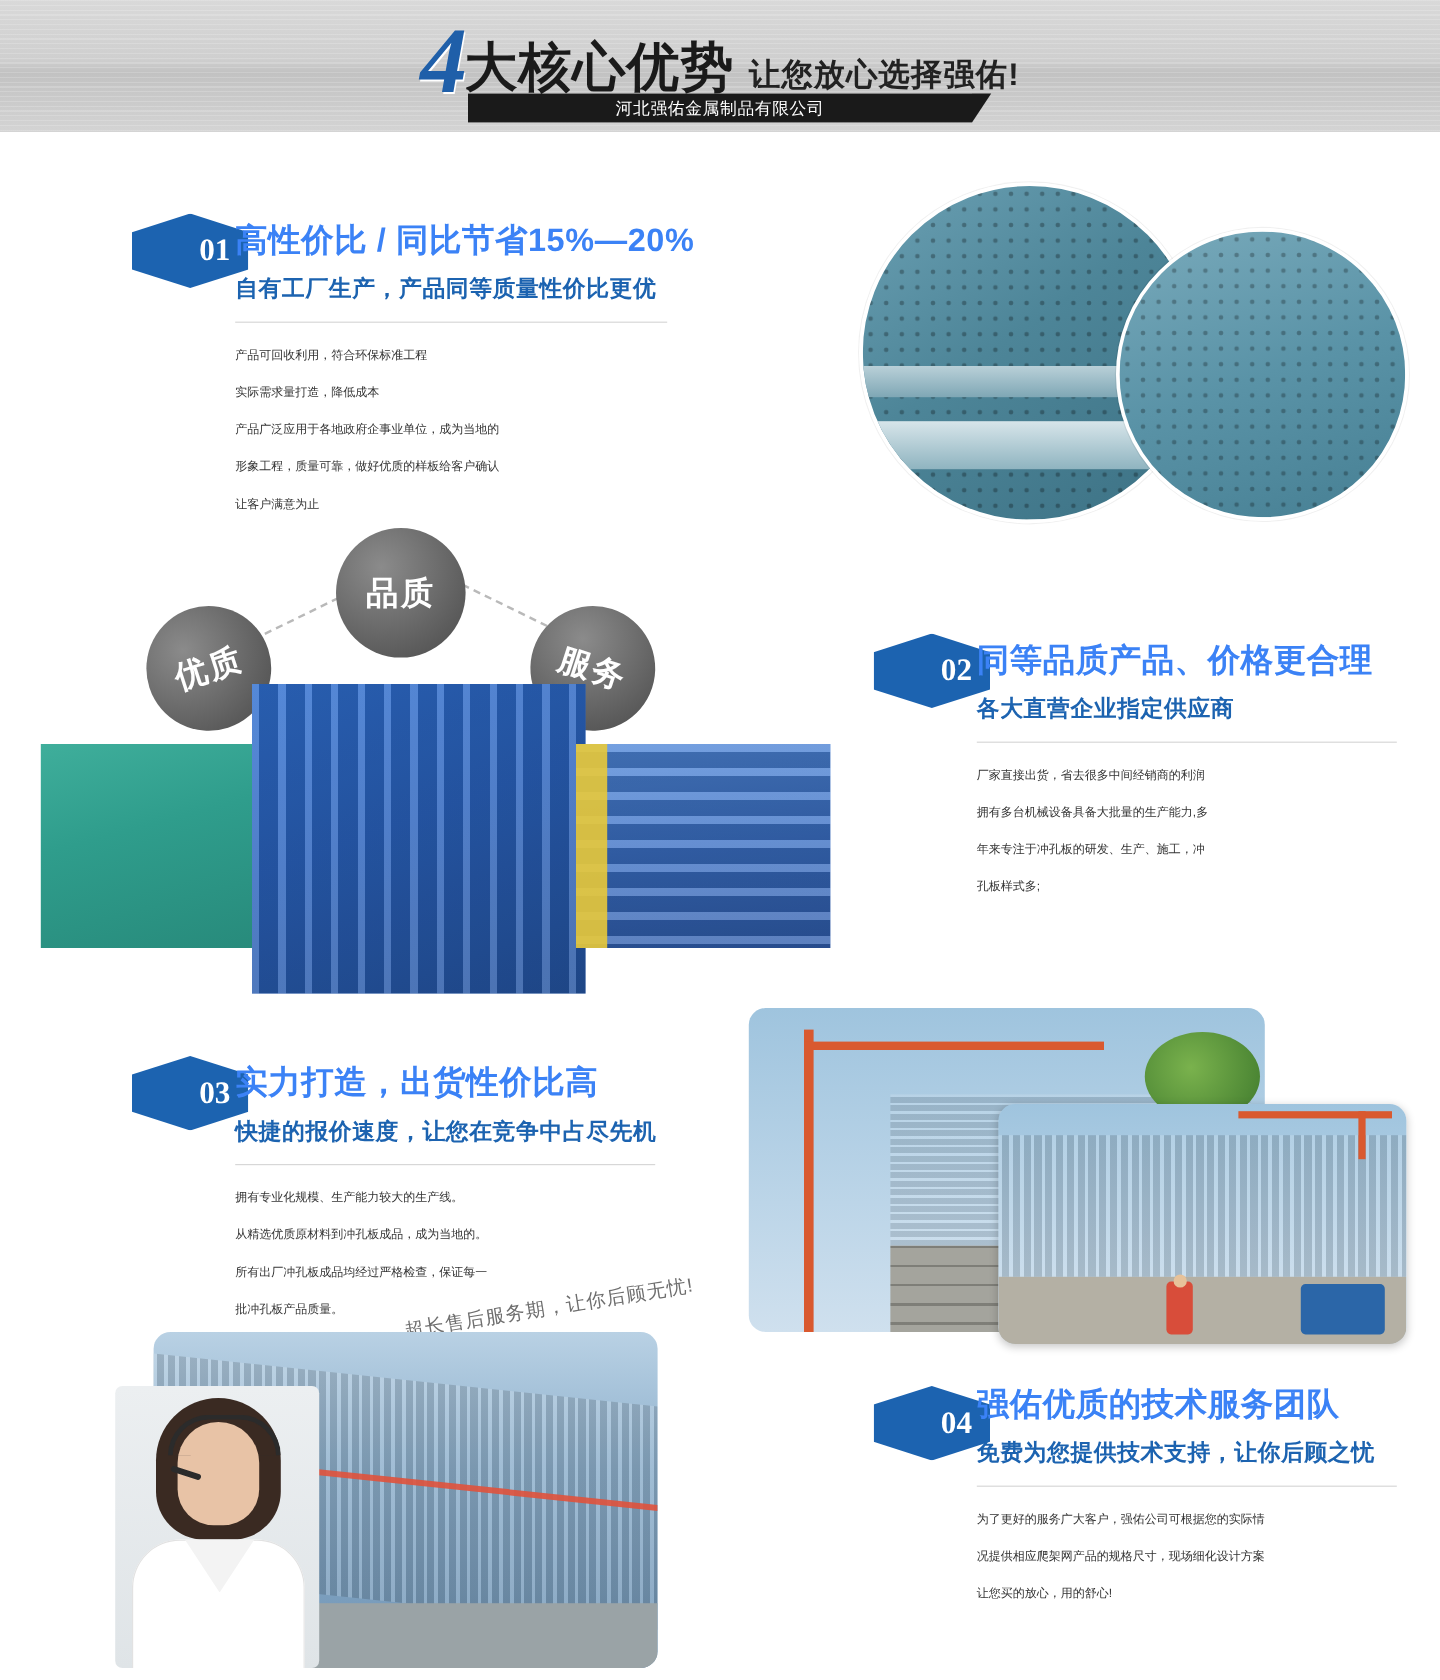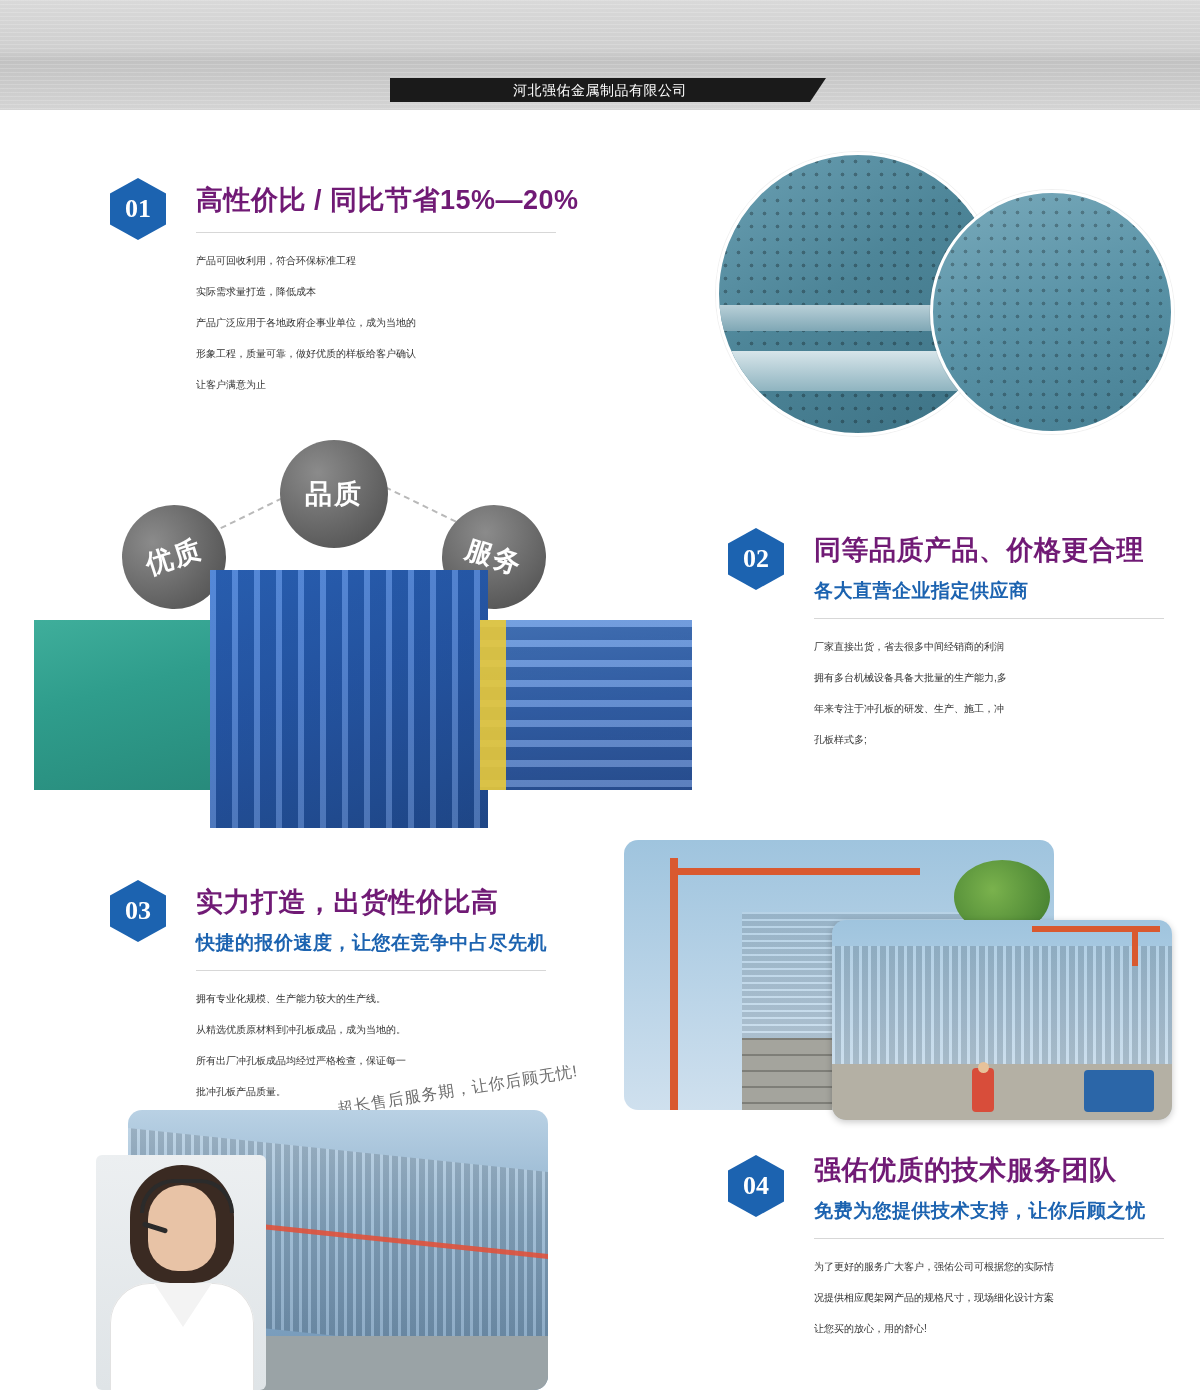--- a/index.html
+++ b/index.html
@@ -94,26 +94,27 @@
     width: 56px; height: 62px;
     background: #1c63b0;
     color: #fff;
     font-size: 26px;
     font-weight: bold;
     font-family: "Liberation Serif", serif;
     display: flex;
     align-items: center;
     justify-content: center;
     clip-path: polygon(50% 0%, 100% 25%, 100% 75%, 50% 100%, 0% 75%, 0% 25%);
+    padding-left: 41px;
   }
 
   .title-main {
     font-size: 27px;
     font-weight: bold;
-    color: #701a75;
+    color: #3b82f6;
     letter-spacing: .5px;
     white-space: nowrap;
   }
   .title-sub {
     font-size: 19px;
     font-weight: bold;
     color: #1c63b0;
     margin-top: 10px;
     letter-spacing: .5px;
     white-space: nowrap;
@@ -281,28 +282,32 @@
     background: #2b2b2b;
     border-radius: 3px;
     transform: rotate(18deg);
   }
 </style>
 </head>
 <body>
 
 <div class="header">
   <div class="stripes"></div>
+  <div class="header-title">
+    <span class="big-four">4</span><span class="head-main">大核心优势</span><span class="head-sub">让您放心选择强佑!</span>
+  </div>
   <div class="company-bar">河北强佑金属制品有限公司</div>
 </div>
 
 <div class="block" style="left:110px; top:178px;">
   <div class="badge">01</div>
 </div>
 <div class="block" style="left:196px; top:182px; width:520px;">
   <div class="title-main">高性价比 / 同比节省15%—20%</div>
+  <div class="title-sub">自有工厂生产，产品同等质量性价比更优</div>
   <div class="divider"></div>
   <div class="body-line">产品可回收利用，符合环保标准工程</div>
   <div class="body-line">实际需求量打造，降低成本</div>
   <div class="body-line">产品广泛应用于各地政府企事业单位，成为当地的</div>
   <div class="body-line">形象工程，质量可靠，做好优质的样板给客户确认</div>
   <div class="body-line">让客户满意为止</div>
 </div>
 
 <div class="circ circ-a">
   <div class="perf-pattern" style="position:absolute; left:0; top:0; width:100%; height:100%; opacity:.85;"></div>

